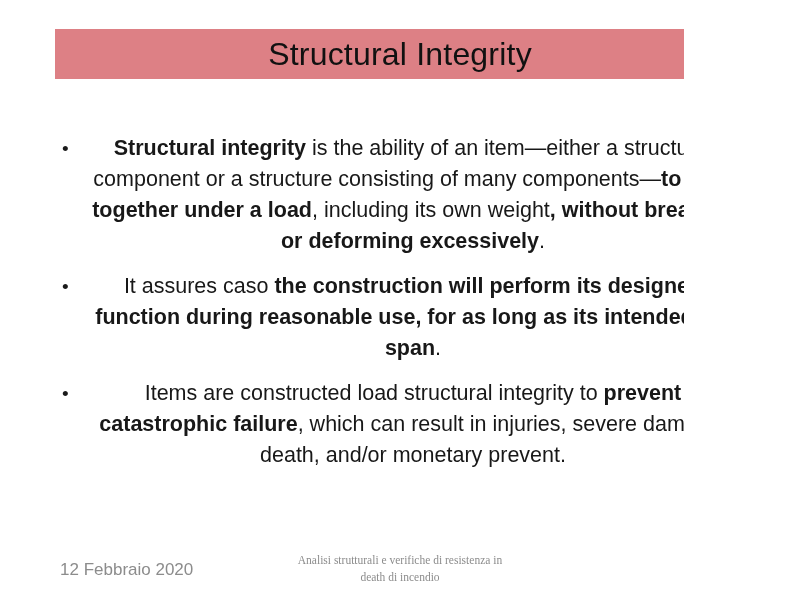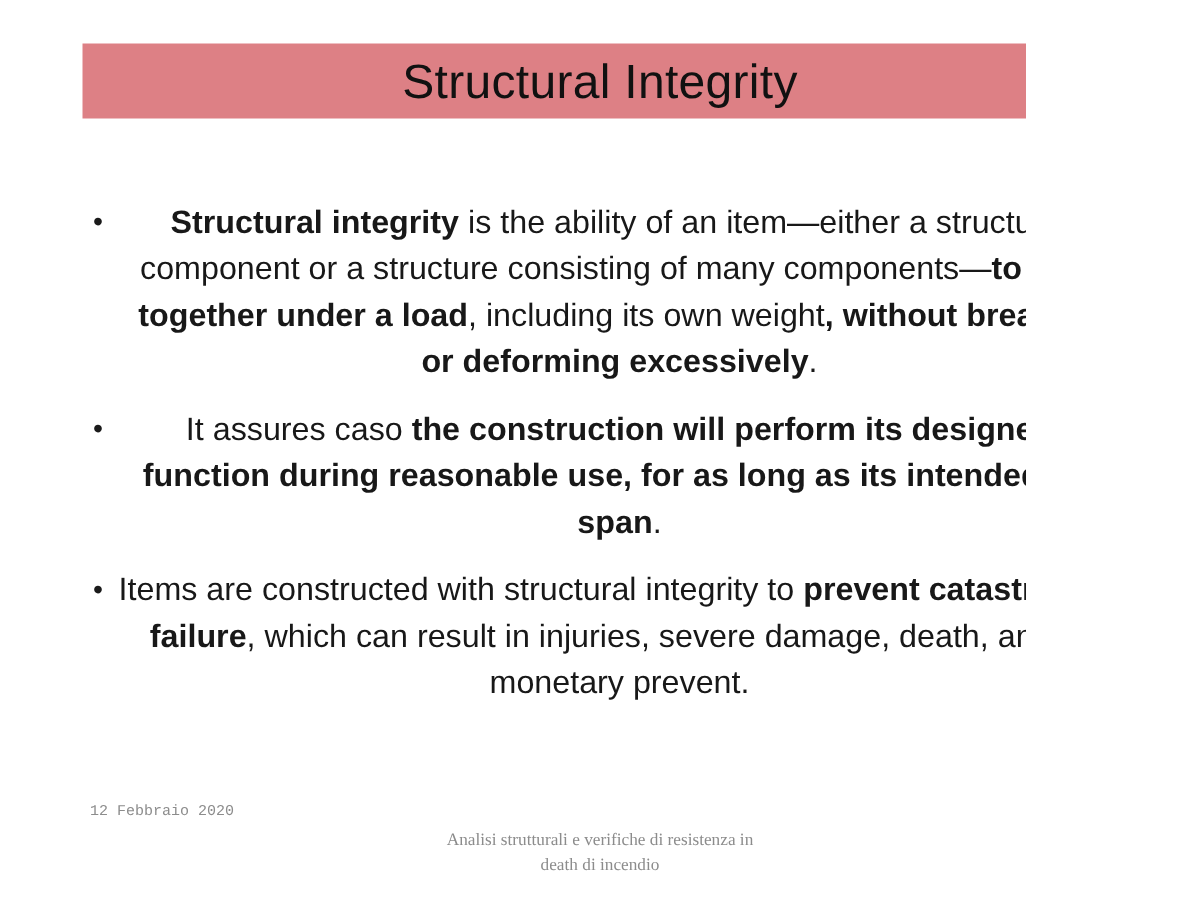--- a/index.html
+++ b/index.html
@@ -79,24 +79,24 @@
     line-height: 31px;
     color: #181818;
     text-align: center;
   }
   .bullet-text b { font-weight: 700; }
 
   
   .footer-date {
     position: absolute;
     left: 60px;
-    top: 536px;
-    font-size: 10px;
+    top: 560px;
+    font-size: 17px;
     color: #8c8c8c;
-    font-family: Liberation Mono, monospace;
+    font-family: Liberation Sans, sans-serif;
     white-space: nowrap;
   }
   .footer-center {
     position: absolute;
     left: 250px;
     top: 552px;
     width: 300px;
     text-align: center;
     font-size: 11.5px;
     line-height: 17px;
@@ -168,21 +168,21 @@
     <div class="bullet-row">
       <div class="bullet-dot">•</div>
       <div class="bullet-text"><b>Structural integrity</b><span> is the ability of an item—either a structural component or a structure consisting of many components—</span><b>to hold together under a load</b><span>, including its own weight</span><b>, without breaking or deforming excessively</b><span>.</span></div>
     </div>
     <div class="bullet-row">
       <div class="bullet-dot">•</div>
       <div class="bullet-text"><span>It assures caso </span><b>the construction will perform its designed function during reasonable use, for as long as its intended life span</b><span>.</span></div>
     </div>
     <div class="bullet-row">
       <div class="bullet-dot">•</div>
-      <div class="bullet-text"><span>Items are constructed with structural integrity to </span><b>prevent catastrophic failure</b><span>, which can result in injuries, severe damage, death, and/or monetary prevent.</span></div>
+      <div class="bullet-text"><span>Items are constructed load structural integrity to </span><b>prevent catastrophic failure</b><span>, which can result in injuries, severe damage, death, and/or monetary prevent.</span></div>
     </div>
   </div>
 
   <div class="footer-date">12 Febbraio 2020</div>
   <div class="footer-center">
     <div>Analisi strutturali e verifiche di resistenza in</div>
     <div>death di incendio</div>
   </div>
   <div class="footer-page">140</div>
 

